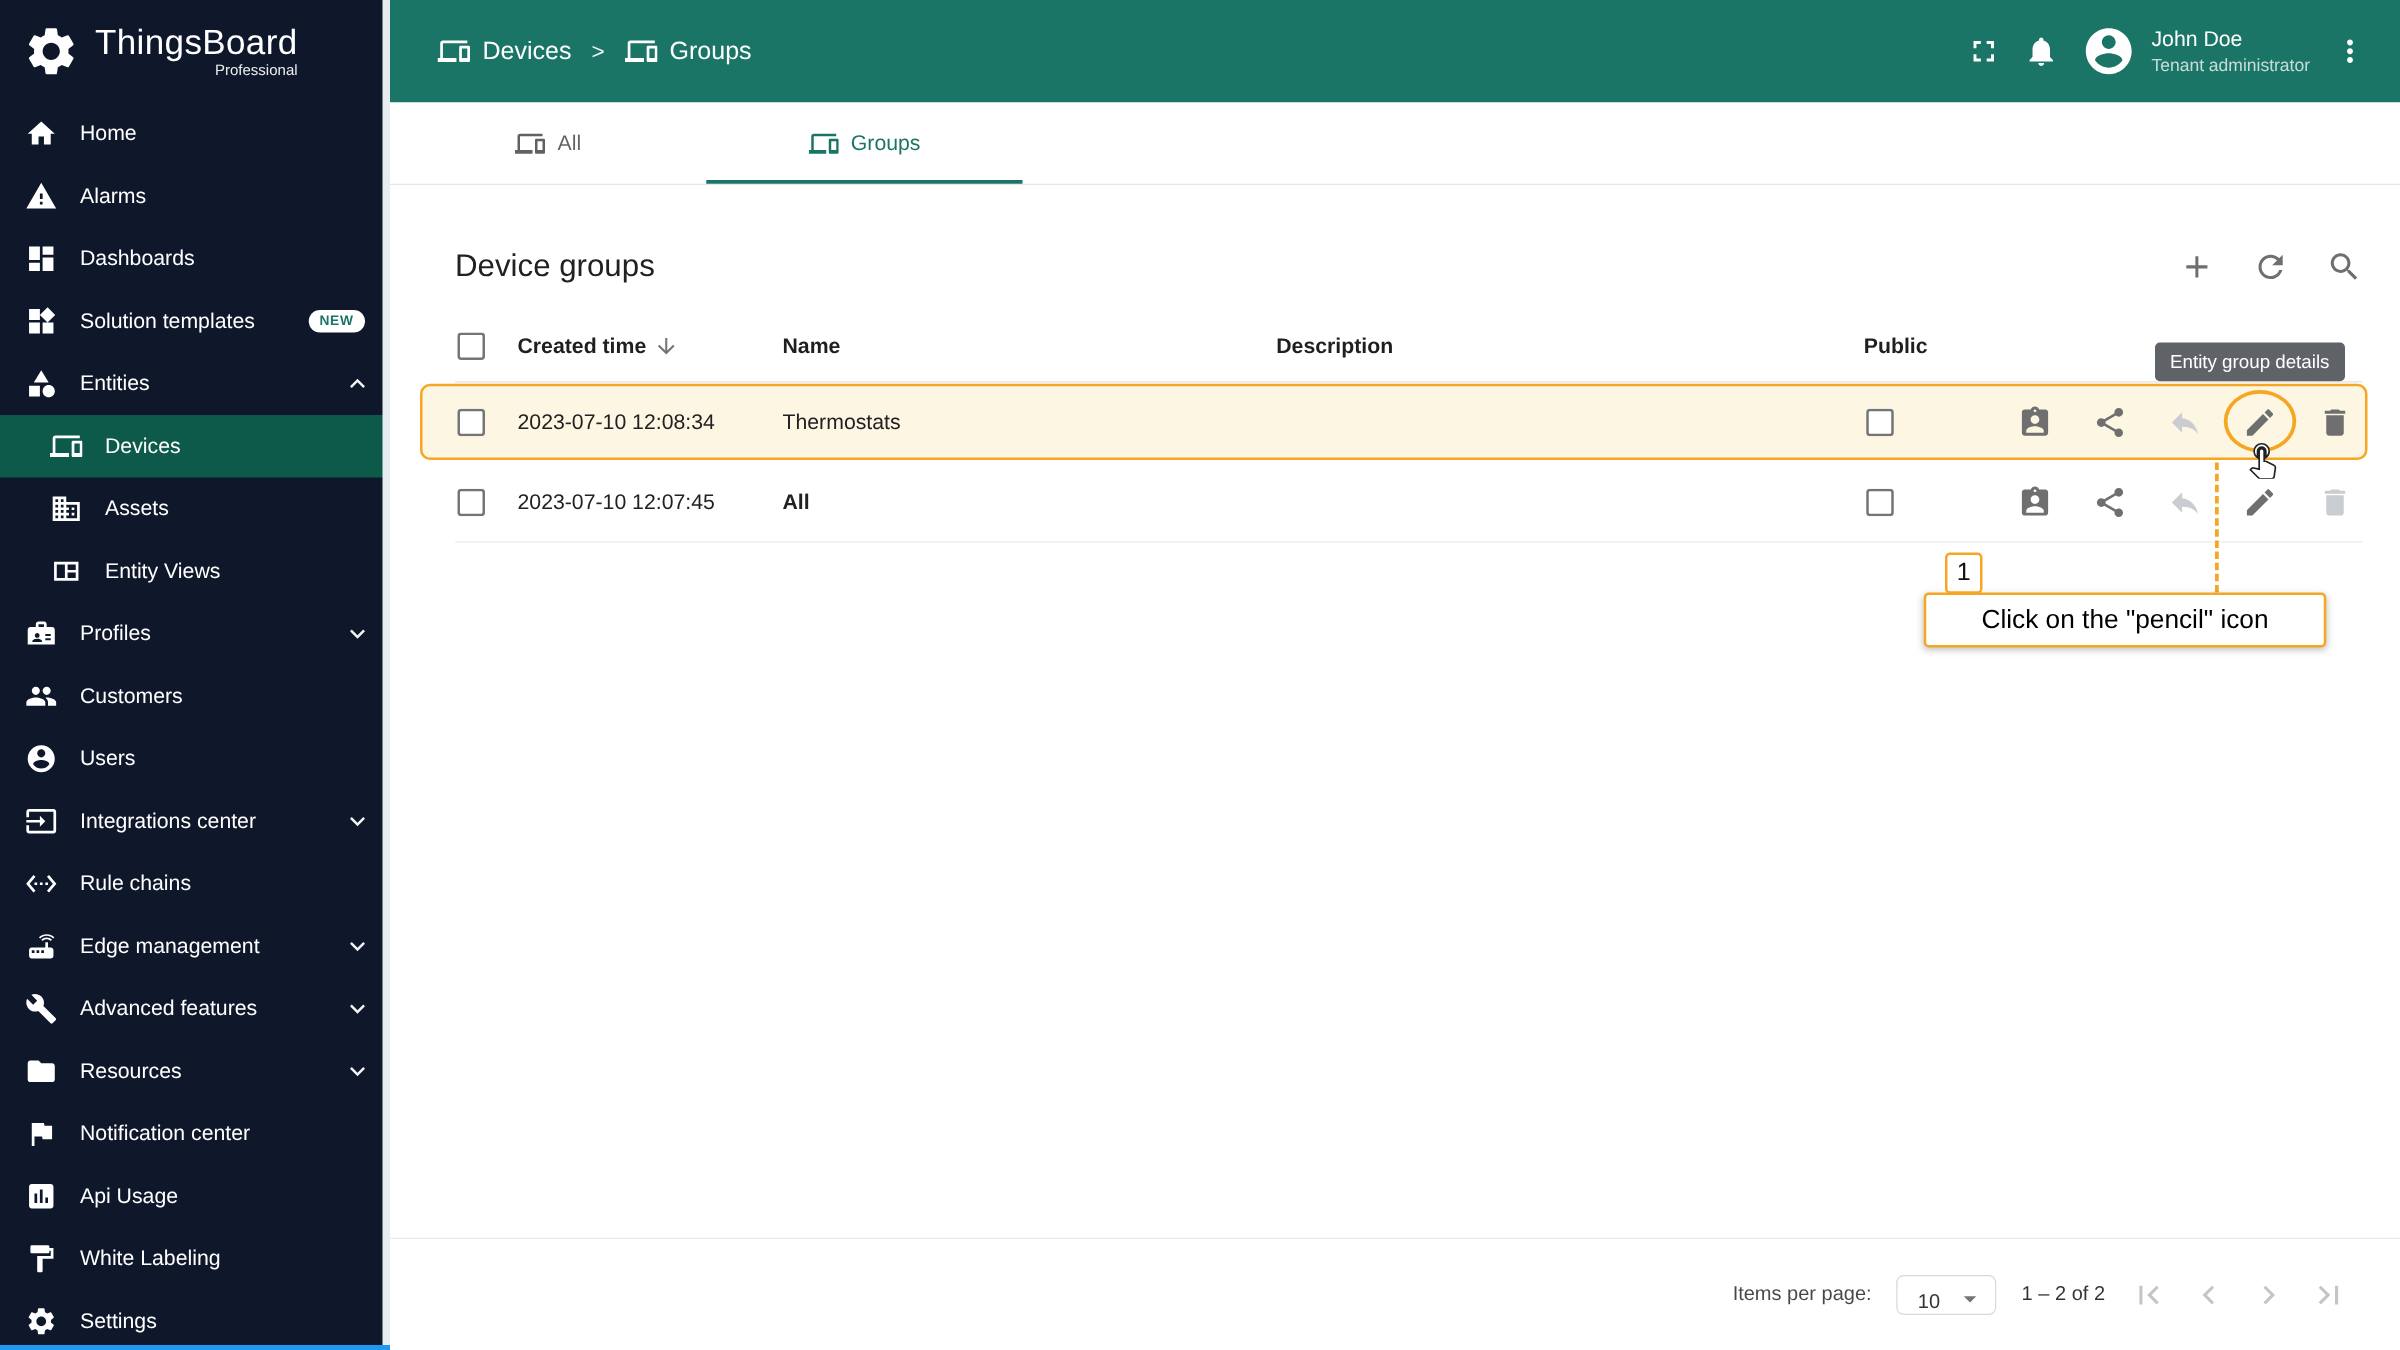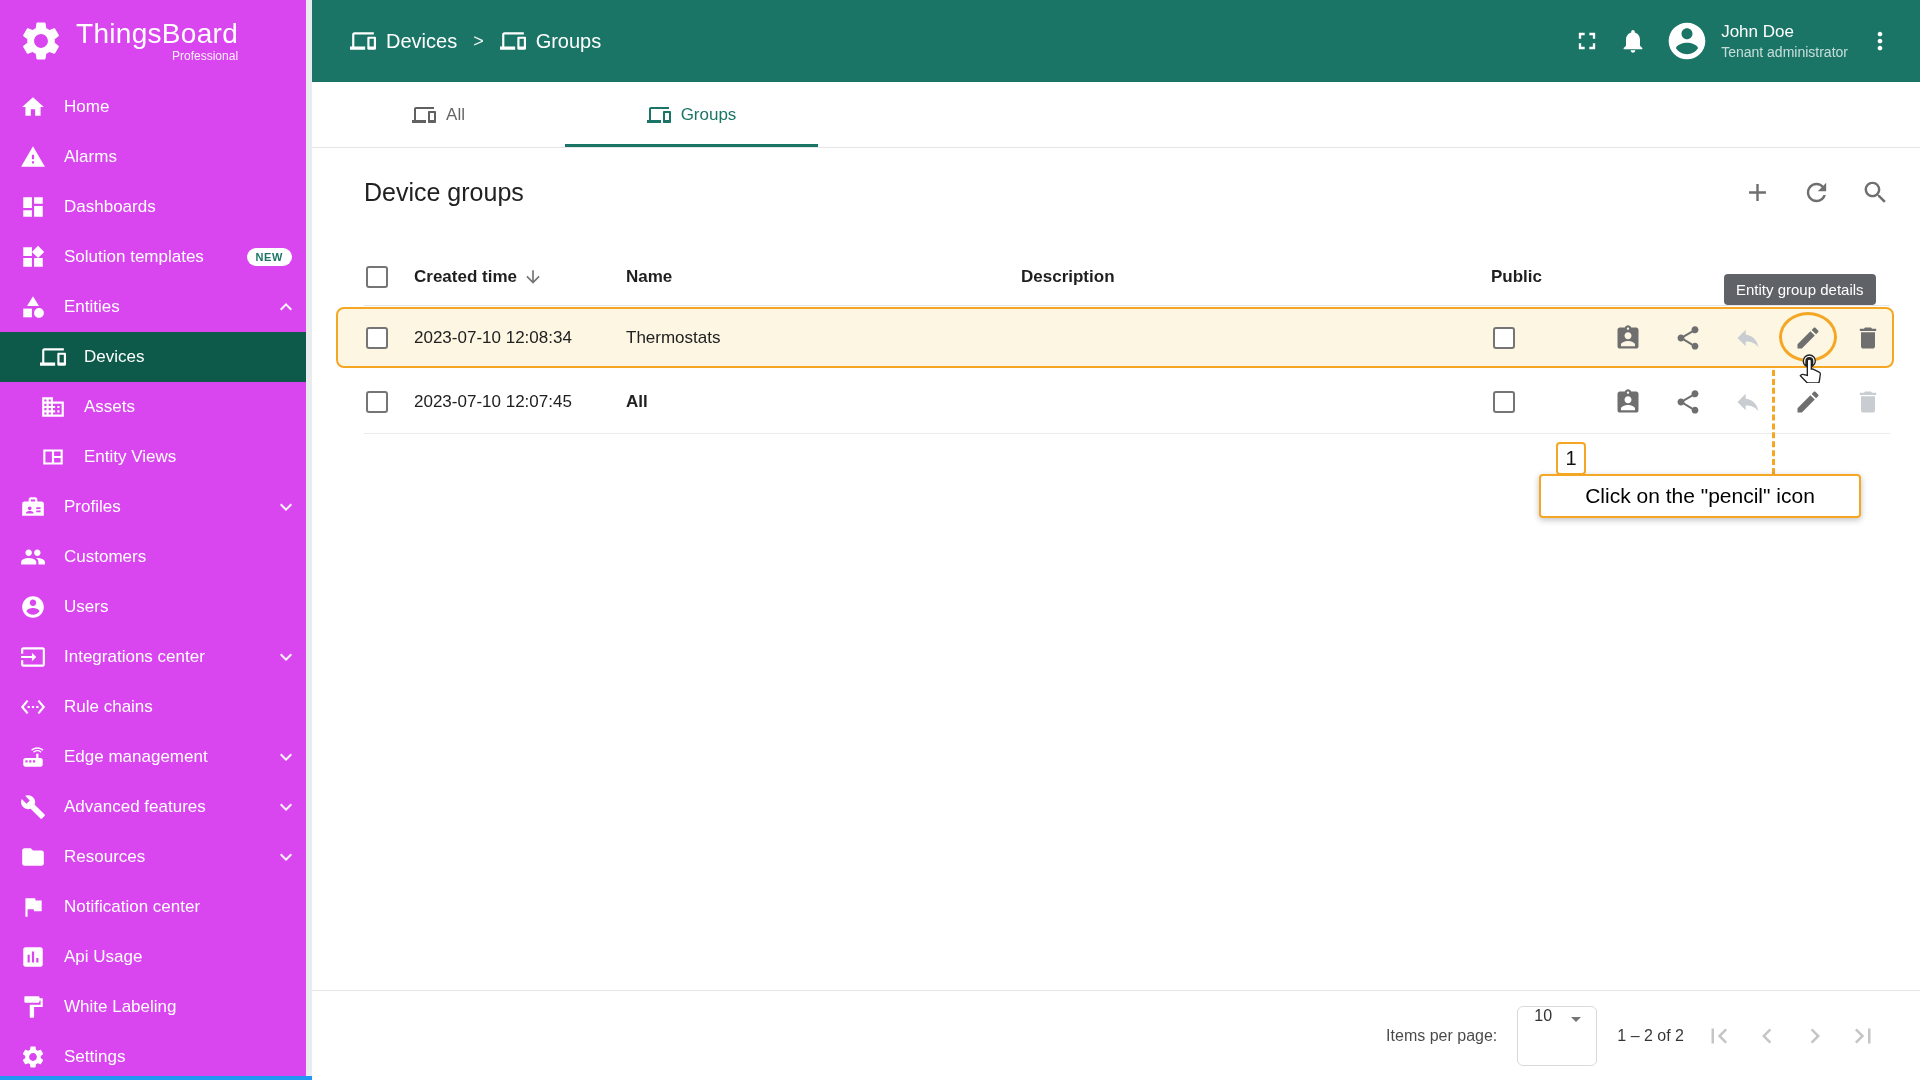--- a/index.html
+++ b/index.html
@@ -7,21 +7,21 @@
   body {
     font-family:"Liberation Sans", sans-serif;
     background:#fff; color:#212121;
     display:flex;
   }
   svg { display:block; fill:currentColor; }
 
   
   .sidebar {
     width:312px; min-width:312px; height:1080px;
-    background:#d946ef; color:#fff;
+    background:#0f172a; color:#fff;
     display:flex; flex-direction:column;
     position:relative; overflow:hidden;
   }
   .logo {
     height:82px; min-height:82px;
     display:flex; align-items:center; gap:12px;
     padding:0 18px; cursor:pointer;
   }
   .logo svg { width:46px; height:46px; }
   .logo-text { display:flex; flex-direction:column; }
@@ -78,21 +78,21 @@
     width:253px; display:flex; align-items:center; justify-content:center; gap:10px;
     font-size:17px; font-weight:500; color:rgba(0,0,0,.62);
     position:relative; cursor:pointer;
   }
   .tab svg { width:24px; height:24px; }
   .tab.active { color:#1b7566; }
   .tab.active::after { content:''; position:absolute; left:0; right:0; bottom:0; height:3px; background:#1b7566; }
 
   .content { flex:1; position:relative; padding:0 30px 0 52px; background:#fff; }
 
-  .card-title-row { display:flex; align-items:flex-start; padding-top:30px; height:80px; }
+  .card-title-row { display:flex; align-items:flex-end; padding-top:30px; height:80px; }
   .card-title { font-size:25px; font-weight:400; color:#212121; }
   .card-actions { margin-left:auto; display:flex; gap:30px; color:#6f6f6f; }
   .card-actions span { cursor:pointer; }
   .card-actions svg { width:29px; height:29px; }
 
   .tbl { margin-top:20px;text-align:center; }
   .tr {
     display:grid;
     grid-template-columns:50px 212px 395px 470px 112px 1fr;
     align-items:center; height:64px;
@@ -152,22 +152,22 @@
   }
 
   
   .paginator {
     height:90px; min-height:90px; border-top:1px solid #e6e6e6;
     display:flex; align-items:center; justify-content:flex-end;
     padding-right:42px; gap:20px; background:#fff;
     font-size:16px; color:rgba(0,0,0,.72);
   }
   .ipp-select {
-    width:80px; height:60px; border:1px solid #d9d9d9; border-radius:6px;
-    display:flex; align-items:flex-start; justify-content:space-between;
+    width:80px; height:32px; border:1px solid #d9d9d9; border-radius:6px;
+    display:flex; align-items:flex-end; justify-content:space-between;
     padding:0 8px 0 16px; color:#333; cursor:pointer;
   }
   .ipp-select .caret svg { width:24px; height:24px; color:#757575; }
   .range { color:rgba(0,0,0,.8); }
   .pag-icons { display:flex; gap:18px; color:#c5c5c5; }
   .pag-icons svg { width:30px; height:30px; }
 </style>
 </head>
 <body>
 

